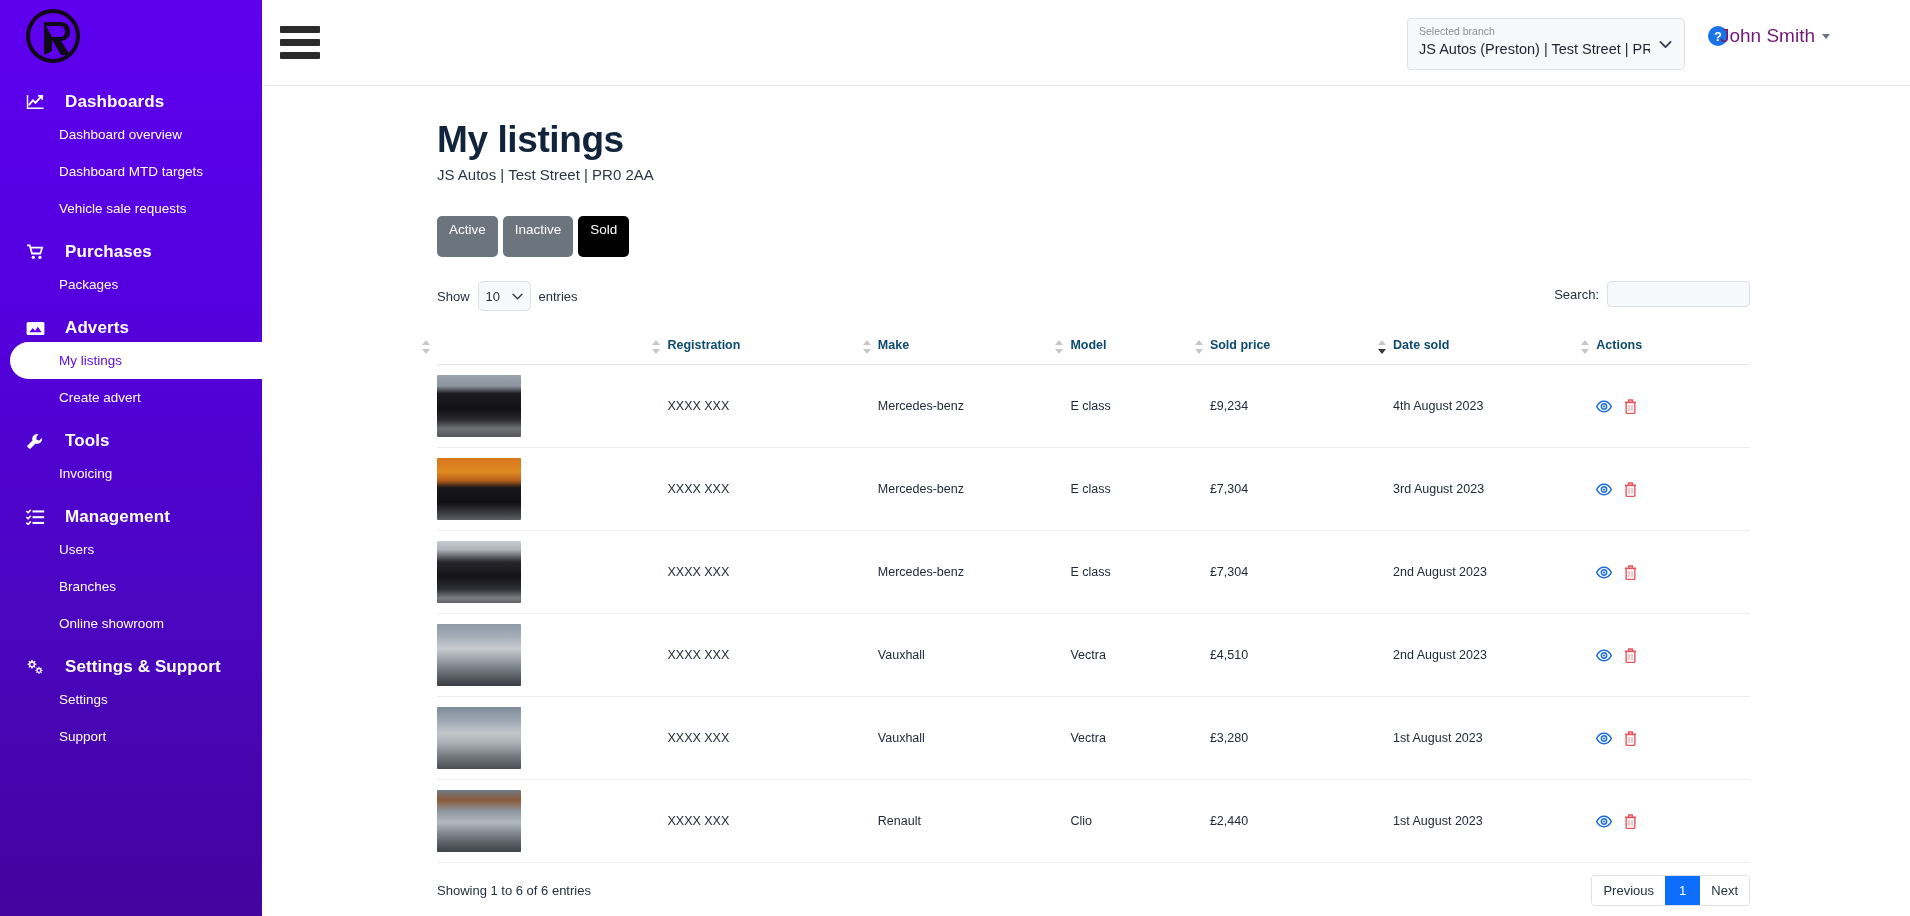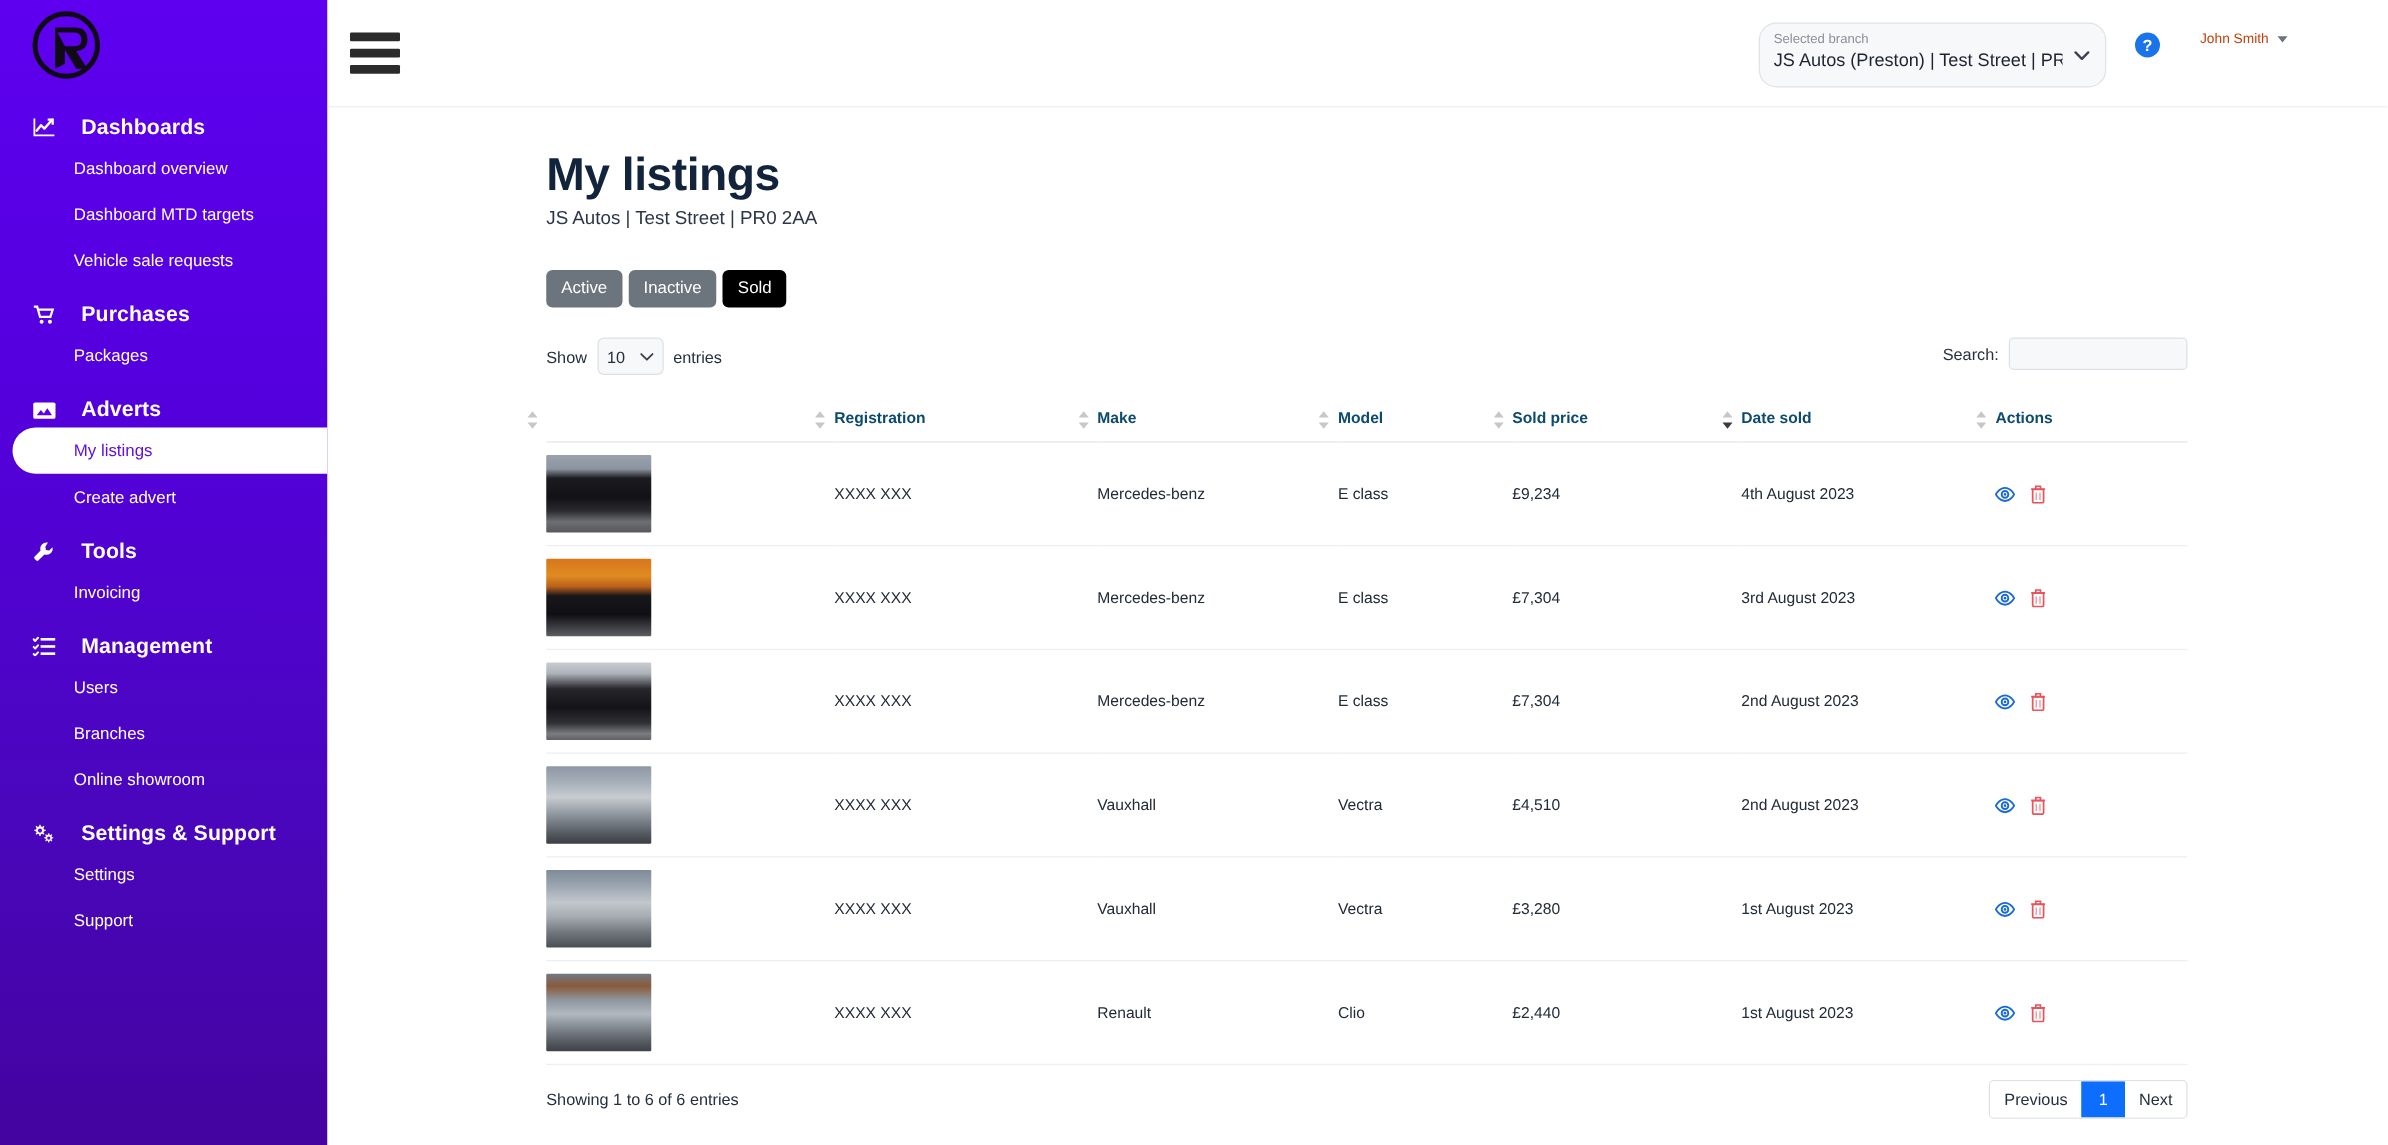--- a/index.html
+++ b/index.html
@@ -73,21 +73,21 @@
   }
   #hamburger span {
     display: block; width: 40px; height: 7px;
     background: #2b2b2b; border-radius: 1px;
   }
   #branch-select {
     position: absolute; right: 225px; top: 18px;
     width: 278px; height: 52px;
     background: #f6f8fa;
     border: 1px solid #dfe3e8;
-    border-radius: 14px;
+    border-radius: 4px;
     padding: 6px 34px 0 11px;
     cursor: pointer;
     overflow: hidden;
   }
   #branch-select .bs-label {
     font-size: 10.5px; color: #8a8f98; line-height: 13px;
     white-space: nowrap;
   }
   #branch-select .bs-value {
     font-size: 14.5px; color: #1d2330; line-height: 22px;
@@ -101,21 +101,21 @@
     position: absolute; right: 182px; top: 26px;
     width: 20px; height: 20px; border-radius: 50%;
     background: #1a73e8; color: #fff;
     font-size: 13px; font-weight: bold;
     display: flex; align-items: center; justify-content: center;
     cursor: pointer;
   }
   #user-menu {
     position: absolute; right: 80px; top: 25px;
     display: flex; align-items: center; gap: 7px;
-    font-size: 11px; color: #c2410c;
+    font-size: 19px; color: #701a75;
     cursor: pointer;
   }
   .caret-down {
     width: 0; height: 0;
     border-left: 4px solid transparent;
     border-right: 4px solid transparent;
     border-top: 5px solid #6b7280;
   }
 
   
@@ -134,21 +134,21 @@
   #page-subtitle {
     font-size: 15px; color: #2c3648; margin-top: 4px;
   }
   #filter-tabs {
     margin-top: 33px; display: flex; gap: 5px;
   }
   .filter-btn {
     font-size: 13.5px; color: #ffffff;
     background: #6c757d;
     border: none; border-radius: 5px;
-    padding: 6px 12px 9px 12px;
+    padding: 6px 12px 20px 12px;
     cursor: pointer;
     font-family: inherit;
   }
   .filter-btn.is-active { background: #000000; }
 
   #table-controls {
     margin-top: 24px; width: 1313px;
     position: relative; height: 34px;
   }
   #length-control {

